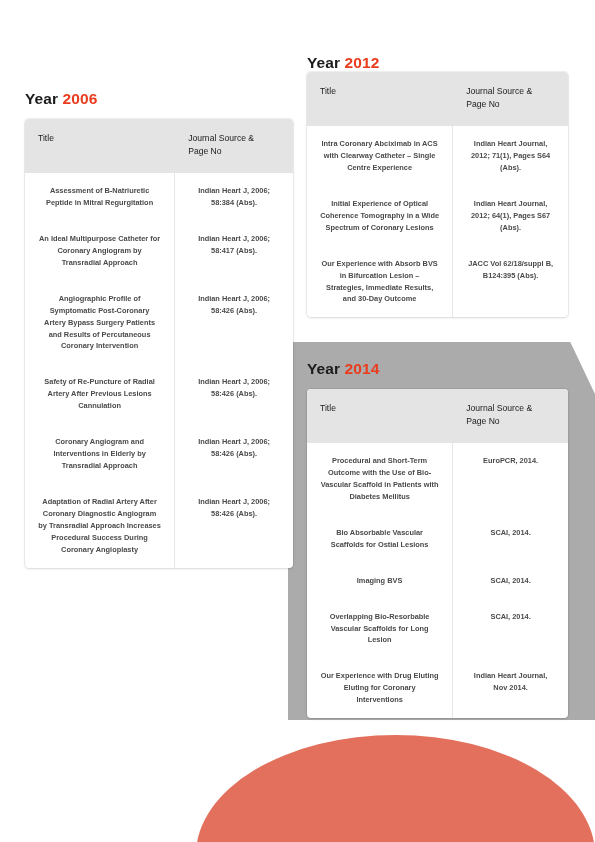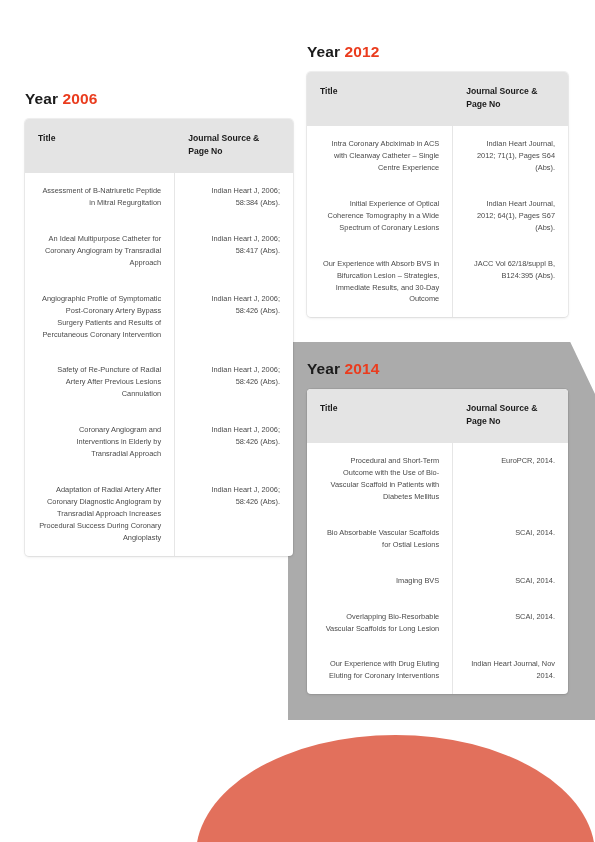--- a/index.html
+++ b/index.html
@@ -75,52 +75,53 @@
     overflow: hidden;
   }
   .year-card table {
     width: 100%;
     border-collapse: collapse;
     table-layout: fixed;
   }
   .year-card thead th {
     background: #E4E4E4;
     font-size: 8.6px;
-    font-weight: bold;
+    font-weight: normal;
     color: #1b1b1b;
     text-align: left;
     padding: 13px 13px 14px 13px;
     line-height: 1.55;
     vertical-align: top;
   }
   .year-card tbody td {
     font-size: 7.4px;
     color: #4a4a4a;
-    text-align: right;
+    text-align: center;
     padding: 12px 13px 12px 13px;
     line-height: 1.62;
     vertical-align: top;
     border-right: 1px solid #E6E6E6;
+    font-weight: bold;
   }
   .year-card tbody td:last-child {
     border-right: none;
   }
   .year-card thead th:first-child {
     border-right: 1px solid transparent;
   }
 
   
   .col-title   { width: 57%; }
   .col-source  { width: 43%; }
 
   
   #block-2006 .year-heading-pos { left: 25px;  top: 90px;  }
   #card-2006 { left: 25px;  top: 119px; width: 268px; }
 
-  #block-2012 .year-heading-pos { left: 307px; top: 43px;  }
+  #block-2012 .year-heading-pos { left: 307px; top: 54px;  }
   #card-2012 { left: 307px; top: 72px;  width: 261px; }
 
   #block-2014 .year-heading-pos { left: 307px; top: 360px; }
   #card-2014 { left: 307px; top: 389px; width: 261px; }
 </style>
 </head>
 <body>
 
 <div class="bg-layer">
   <div class="coral-arc"></div>

